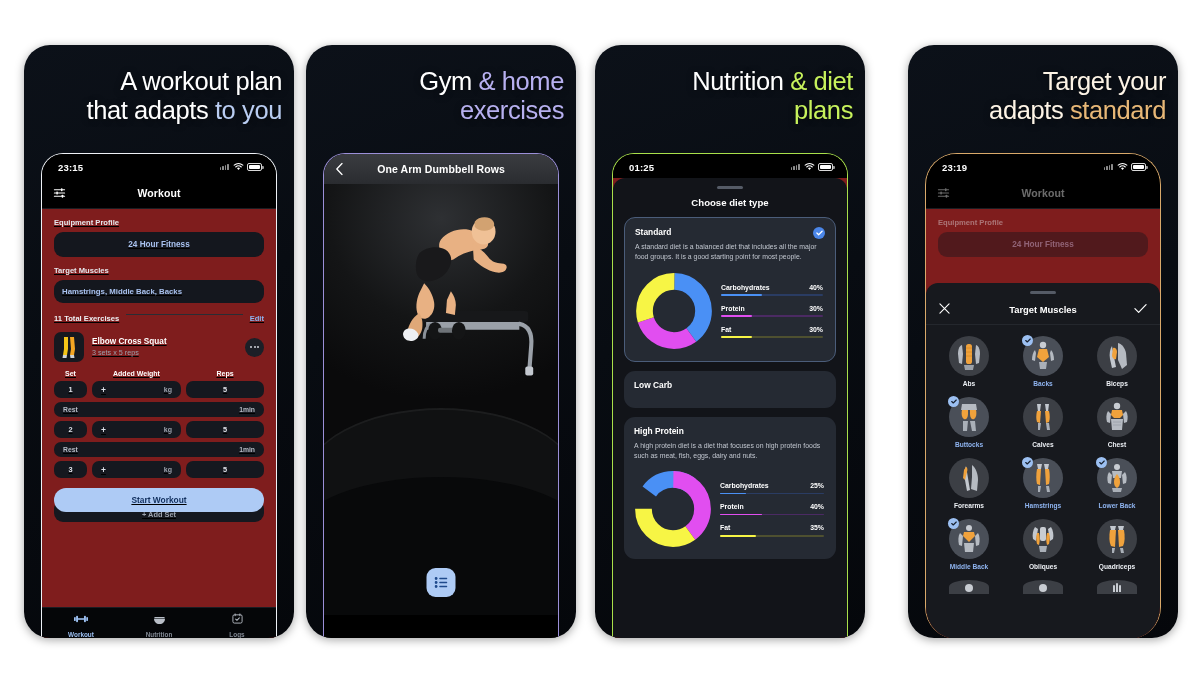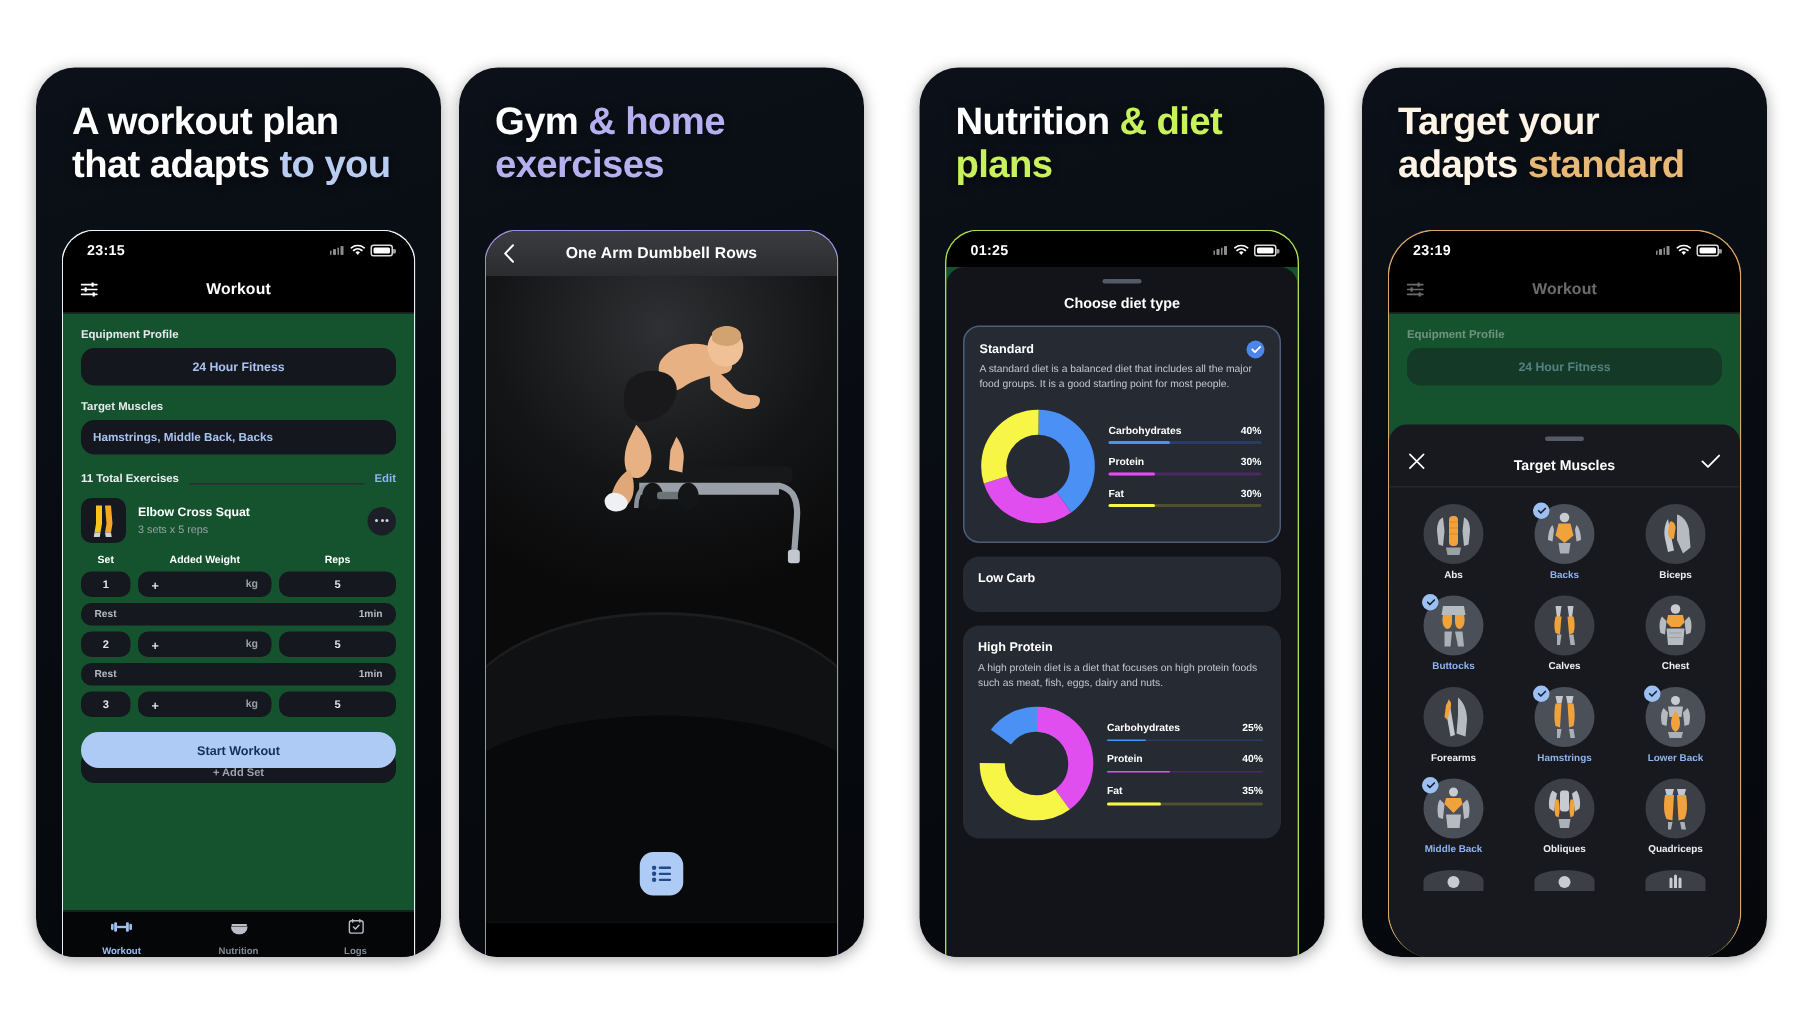--- a/index.html
+++ b/index.html
@@ -13,45 +13,45 @@
 
   
   .promo {
     position: absolute; top: 45px; width: 270px; height: 593px;
     border-radius: 26px; overflow: hidden;
     background: linear-gradient(160deg,#0c1119 0%,#080c12 45%,#05070b 100%);
     box-shadow: 0 2px 10px rgba(0,0,0,.35);
   }
   #promo-1 { left: 24px; }
   #promo-2 { left: 306px; }
-  #promo-3 { left: 613px; }
+  #promo-3 { left: 595px; }
   #promo-4 { left: 908px; }
 
   .headline {
     position:absolute; top: 22px; left: 0; right: 0;
-    text-align:left; font-size: 25.5px; font-weight: 700;
-    line-height: 1.12; letter-spacing: -0.4px; padding: 0 24px;
+    text-align:right; font-size: 25.5px; font-weight: 400;
+    line-height: 1.12; letter-spacing: -0.4px; padding: 0 12px;
     text-shadow: 0 1px 6px rgba(0,0,0,.5);
   }
   .hl-w { color: #ffffff; }
   .hl-a1 { color: #b9cdf2; }
   .hl-a2 { color: #b7b0f0; }
   .hl-a3 { color: #c7f25c; }
   .hl-a4 { color: #e8b877; }
   #promo-4 .hl-w { color:#fdf4e6; }
 
   
   .phone {
     position:absolute; left: 50%; transform: translateX(-50%);
     top: 108px; width: 236px; height: 486px;
     border-radius: 22px 22px 0 0;
     border: 1.4px solid #e8eaf0; border-bottom: none;
     background: #000; overflow: hidden;
   }
-  #promo-1 .phone { border-color:#eef1f6; }
+  #promo-1 .phone { border-color:#eef1f6;text-decoration:underline; }
   #promo-2 .phone { border-color:#9b8fd8; }
   #promo-3 .phone { border-color:#a9e04a; }
   #promo-4 .phone { border-color:#d9a96a;border-radius:32px; }
 
   
   .statusbar {
     height: 24px; display:flex; align-items:center; justify-content:space-between;
     padding: 2px 14px 0 16px; color:#fff; background:#000;
   }
   .sb-time { font-size: 9.5px; font-weight: 700; letter-spacing:.2px; }
@@ -69,39 +69,39 @@
   .navbar {
     height: 30px; display:flex; align-items:center; justify-content:center;
     position:relative; background:#000; color:#fff;
   }
   .nav-title { font-size: 10.5px; font-weight: 700; letter-spacing:.1px; }
   .nav-left { position:absolute; left: 11px; top:50%; transform:translateY(-50%);
               display:flex; align-items:center; }
   .hr-line { height:1px; background:#1b1d22; }
 
   
-  .screen { height: calc(100% - 54px); background:#14532d; position:relative; overflow:hidden; }
+  .screen { height: calc(100% - 54px); background:#7f1d1d; position:relative; overflow:hidden; }
 
   
   .sec-label { font-size: 7.6px; font-weight:700; color:#e7e9ee; padding: 9px 12px 5px; }
   .pill {
     margin: 0 12px; height: 25px; border-radius: 9px; background:#14171e;
     display:flex; align-items:center; justify-content:center;
     color:#a9c2ef; font-size: 8.2px; font-weight:700;
   }
   .row2 { display:flex; gap:9px; padding: 0 12px; }
   .row2 .col-a { flex: 1 1 auto; }
   .row2 .col-b { width: 62px; flex: 0 0 62px; }
   .lbl-sm { font-size: 7.6px; font-weight:700; color:#e7e9ee; padding: 9px 0 5px; }
   .box {
     background:#14171e; border-radius:9px; color:#a9c2ef;
     font-size: 7.8px; font-weight:700; padding: 6px 8px; line-height:1.45;
   }
   .box.center { display:flex; align-items:center; justify-content:center; min-height:34px; }
-  .divider-row { display:flex; align-items:flex-end; gap:7px; padding: 11px 12px 6px; }
+  .divider-row { display:flex; align-items:flex-start; gap:7px; padding: 11px 12px 6px; }
   .divider-row .dv-txt { font-size:7.6px; font-weight:700; color:#eef0f4; white-space:nowrap;}
   .divider-row .dv-line { flex:1; height:1px; background:#2a2d34; }
   .divider-row .dv-act { font-size:7.6px; font-weight:700; color:#8fb4f0; }
 
   .ex-row { display:flex; align-items:center; gap:8px; padding: 3px 12px 8px; }
   .ex-thumb { width:30px; height:30px; border-radius:7px; background:#16181f;
               flex:0 0 30px; display:flex; align-items:center; justify-content:center;}
   .ex-meta { flex:1; min-width:0; }
   .ex-name { font-size:8.2px; font-weight:700; color:#fff; }
   .ex-sub { font-size:7.2px; color:#9ba2ad; margin-top:2px; }

